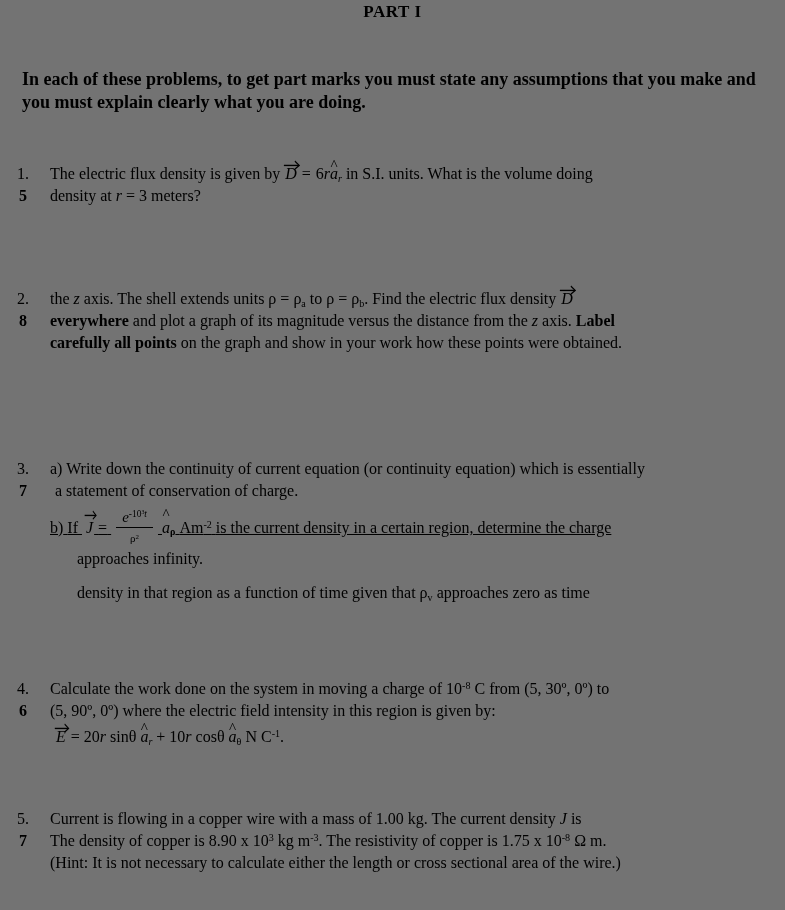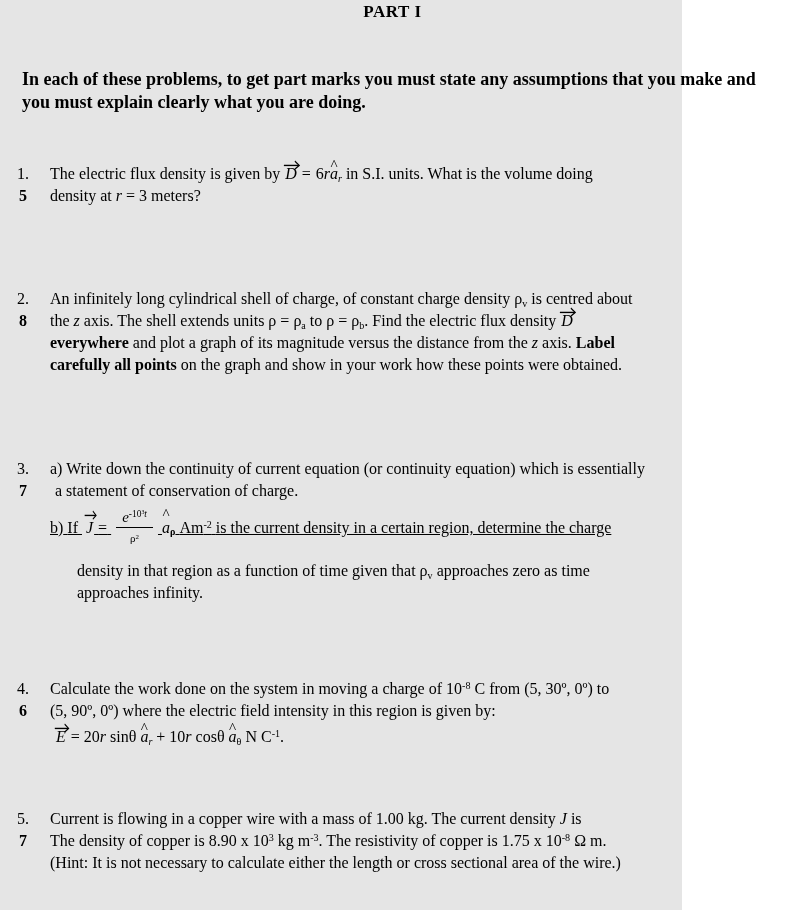--- a/index.html
+++ b/index.html
@@ -10,23 +10,23 @@
   body {
     width: 785px;
     height: 910px;
     position: relative;
     font-family: "Liberation Serif", "DejaVu Serif", serif;
     color: #000000;
     overflow: hidden;
   }
   .page {
     position: relative;
-    width: 682px;
+    width: 785px;
     height: 910px;
-    background: #e5e5e5;
+    background: #737373;
   }
 
   
   .part-title {
     position: absolute;
     top: 2px;
     left: 0;
     width: 785px;
     text-align: center;
     font-weight: bold;
@@ -182,25 +182,20 @@
         <span class="ital">r</span>
         <span>= 3 meters?</span>
       </p>
     </div>
   </div>
 
   <div class="question" style="top:288px;">
     <div class="qnum">2.</div>
     <div class="qmarks">8</div>
     <div class="qbody">
-      <p>
-        <span>An infinitely long cylindrical shell of charge, of constant charge density</span>
-        <span>ρ</span><sub>v</sub>
-        <span>is centred about</span>
-      </p>
       <p>
         <span>the</span>
         <span class="ital">z</span>
         <span>axis. The shell extends units</span>
         <span>ρ</span>
         <span>=</span>
         <span>ρ</span><sub>a</sub>
         <span>to</span>
         <span>ρ</span>
         <span>=</span>
@@ -248,27 +243,27 @@
             </span><span>J</span></span>
         <span>=</span>
         <span class="frac">
           <span class="num"><span class="ital">e</span><sup><span>-10</span><sup>3</sup><span class="ital">t</span></sup></span>
           <span class="den"><span>ρ</span><sup>2</sup></span>
         </span>
         <span class="hat"><span class="hatmark">^</span><span>a</span></span><sub class="bold">ρ</sub>
         <span>Am</span><sup>-2</sup>
         <span>is the current density in a certain region, determine the charge</span>
       </p>
+      <p class="indent-2">
+        <span>approaches infinity.</span>
+      </p>
       <p class="indent-2" style="margin-top:12px;">
         <span>density in that region as a function of time given that</span>
         <span>ρ</span><sub>v</sub>
         <span>approaches zero as time</span>
-      </p>
-      <p class="indent-2">
-        <span>approaches infinity.</span>
       </p>
     </div>
   </div>
 
   <div class="question" style="top:678px;">
     <div class="qnum">4.</div>
     <div class="qmarks">6</div>
     <div class="qbody">
       <p>
         <span>Calculate the work done on the system in moving a charge of 10</span><sup>-8</sup>

